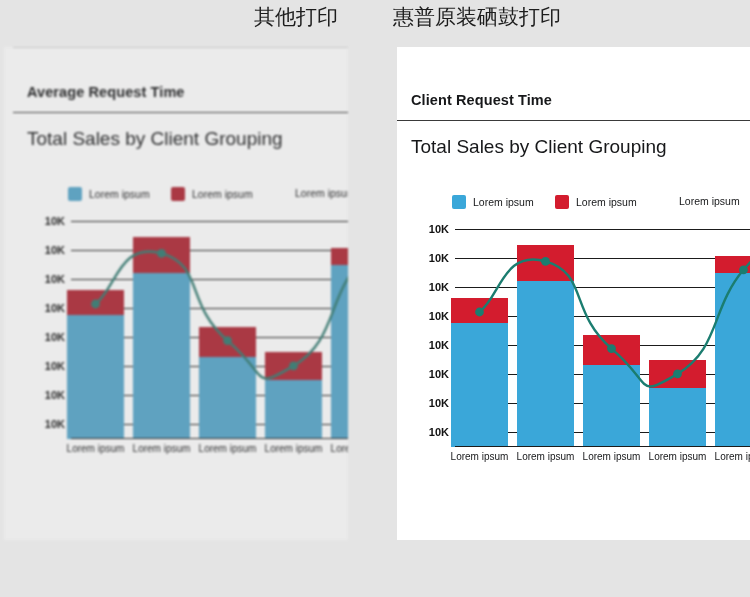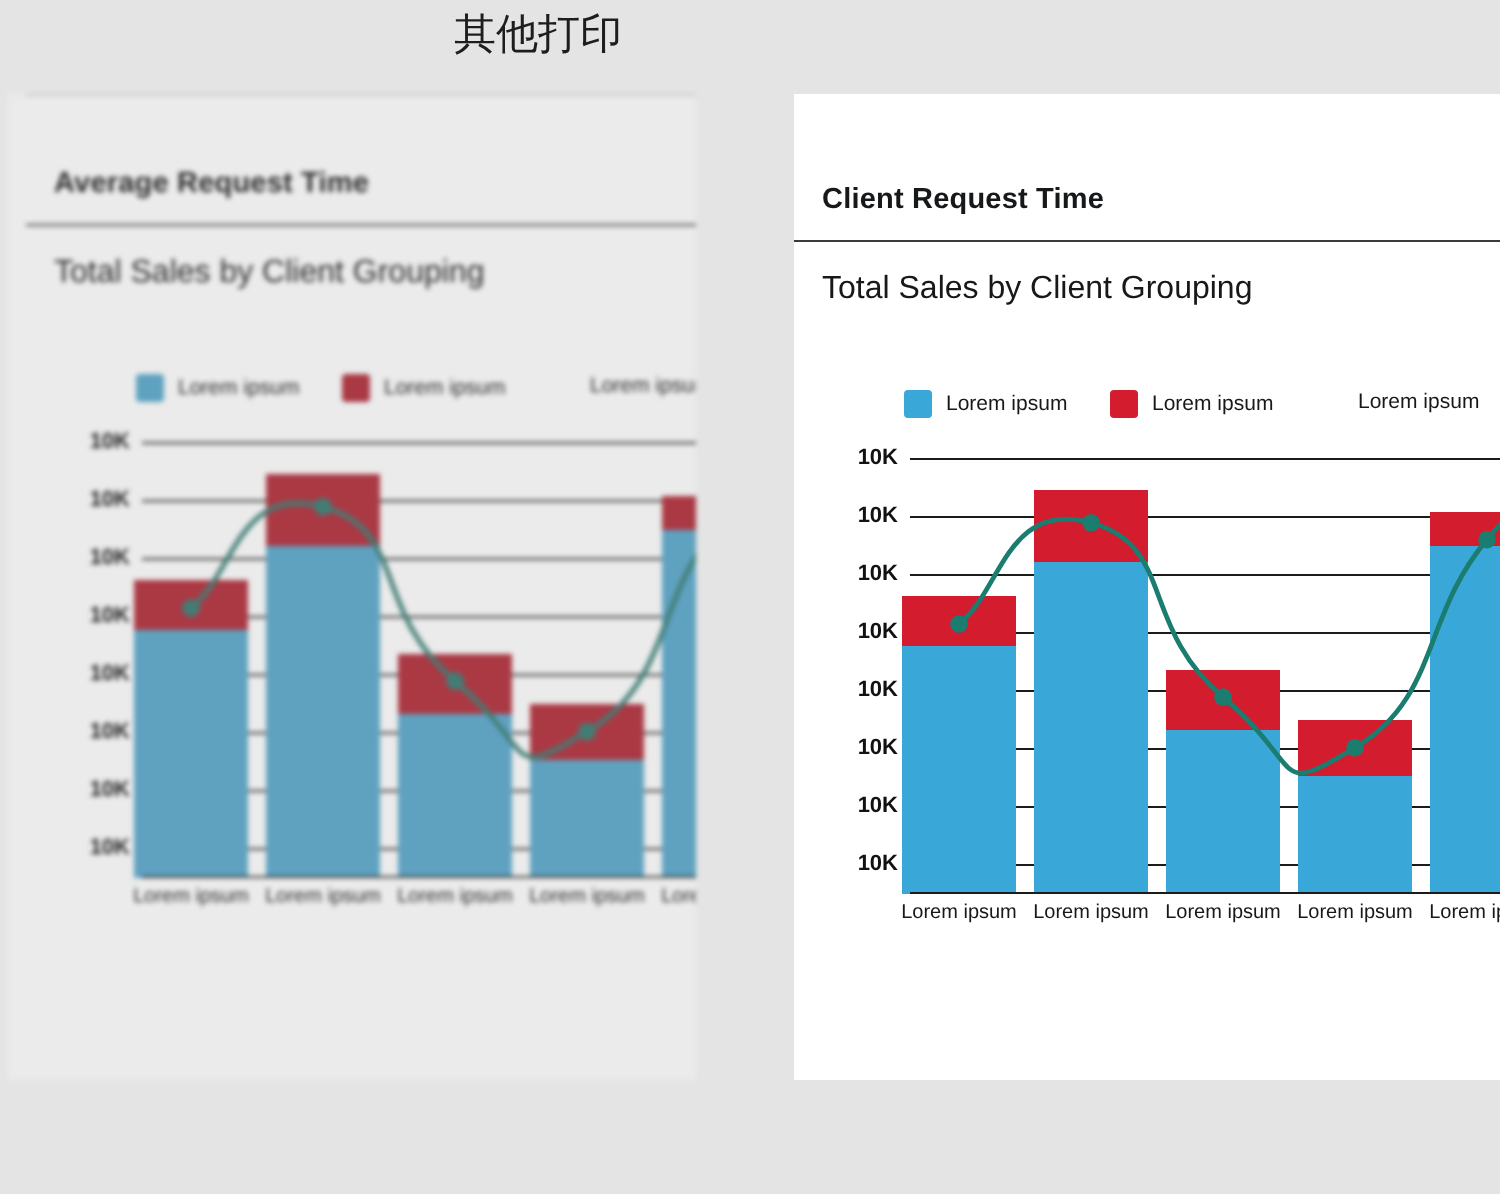--- a/index.html
+++ b/index.html
@@ -24,21 +24,21 @@
     height: 47px;
   }
   .caption {
     position: absolute;
     top: 3px;
     font-size: 21px;
     color: #1d1d1d;
     white-space: nowrap;
     font-family: "DejaVu Sans", "Liberation Sans", sans-serif;
   }
-  .caption-left  { left: 227px; }
+  .caption-left  { left: 254px; }
   .caption-right { left: 393px; }
 
   
   .panel {
     position: absolute;
     top: 47px;
     height: 493px;
     overflow: hidden;
   }
   .panel-left {
@@ -88,21 +88,21 @@
     left: 0;
     top: 73px;
     width: 353px;
     height: 1.4px;
     background: #3a3a3a;
   }
   .hdr-total {
     position: absolute;
     left: 14px;
     top: 89px;
-    font-size: 16px;
+    font-size: 19px;
     color: #17181a;
     white-space: nowrap;
   }
 
   
   .legend {
     position: absolute;
     left: 0;
     top: 148px;
     width: 353px;
@@ -202,20 +202,21 @@
     white-space: nowrap;
     text-align: center;
     transform: translateX(-50%);
   }
 </style>
 </head>
 <body>
 
 <div class="captions">
   <div class="caption caption-left">其他打印</div>
+  <div class="caption caption-right">惠普原装硒鼓打印</div>
 </div>
 
 <div class="panel panel-left">
   <div class="canvas">
     <div class="stub-row"></div>
     <div class="hdr-avg">Average Request Time</div>
     <div class="rule"></div>
     <div class="hdr-total">Total Sales by Client Grouping</div>
 
     <div class="legend">

